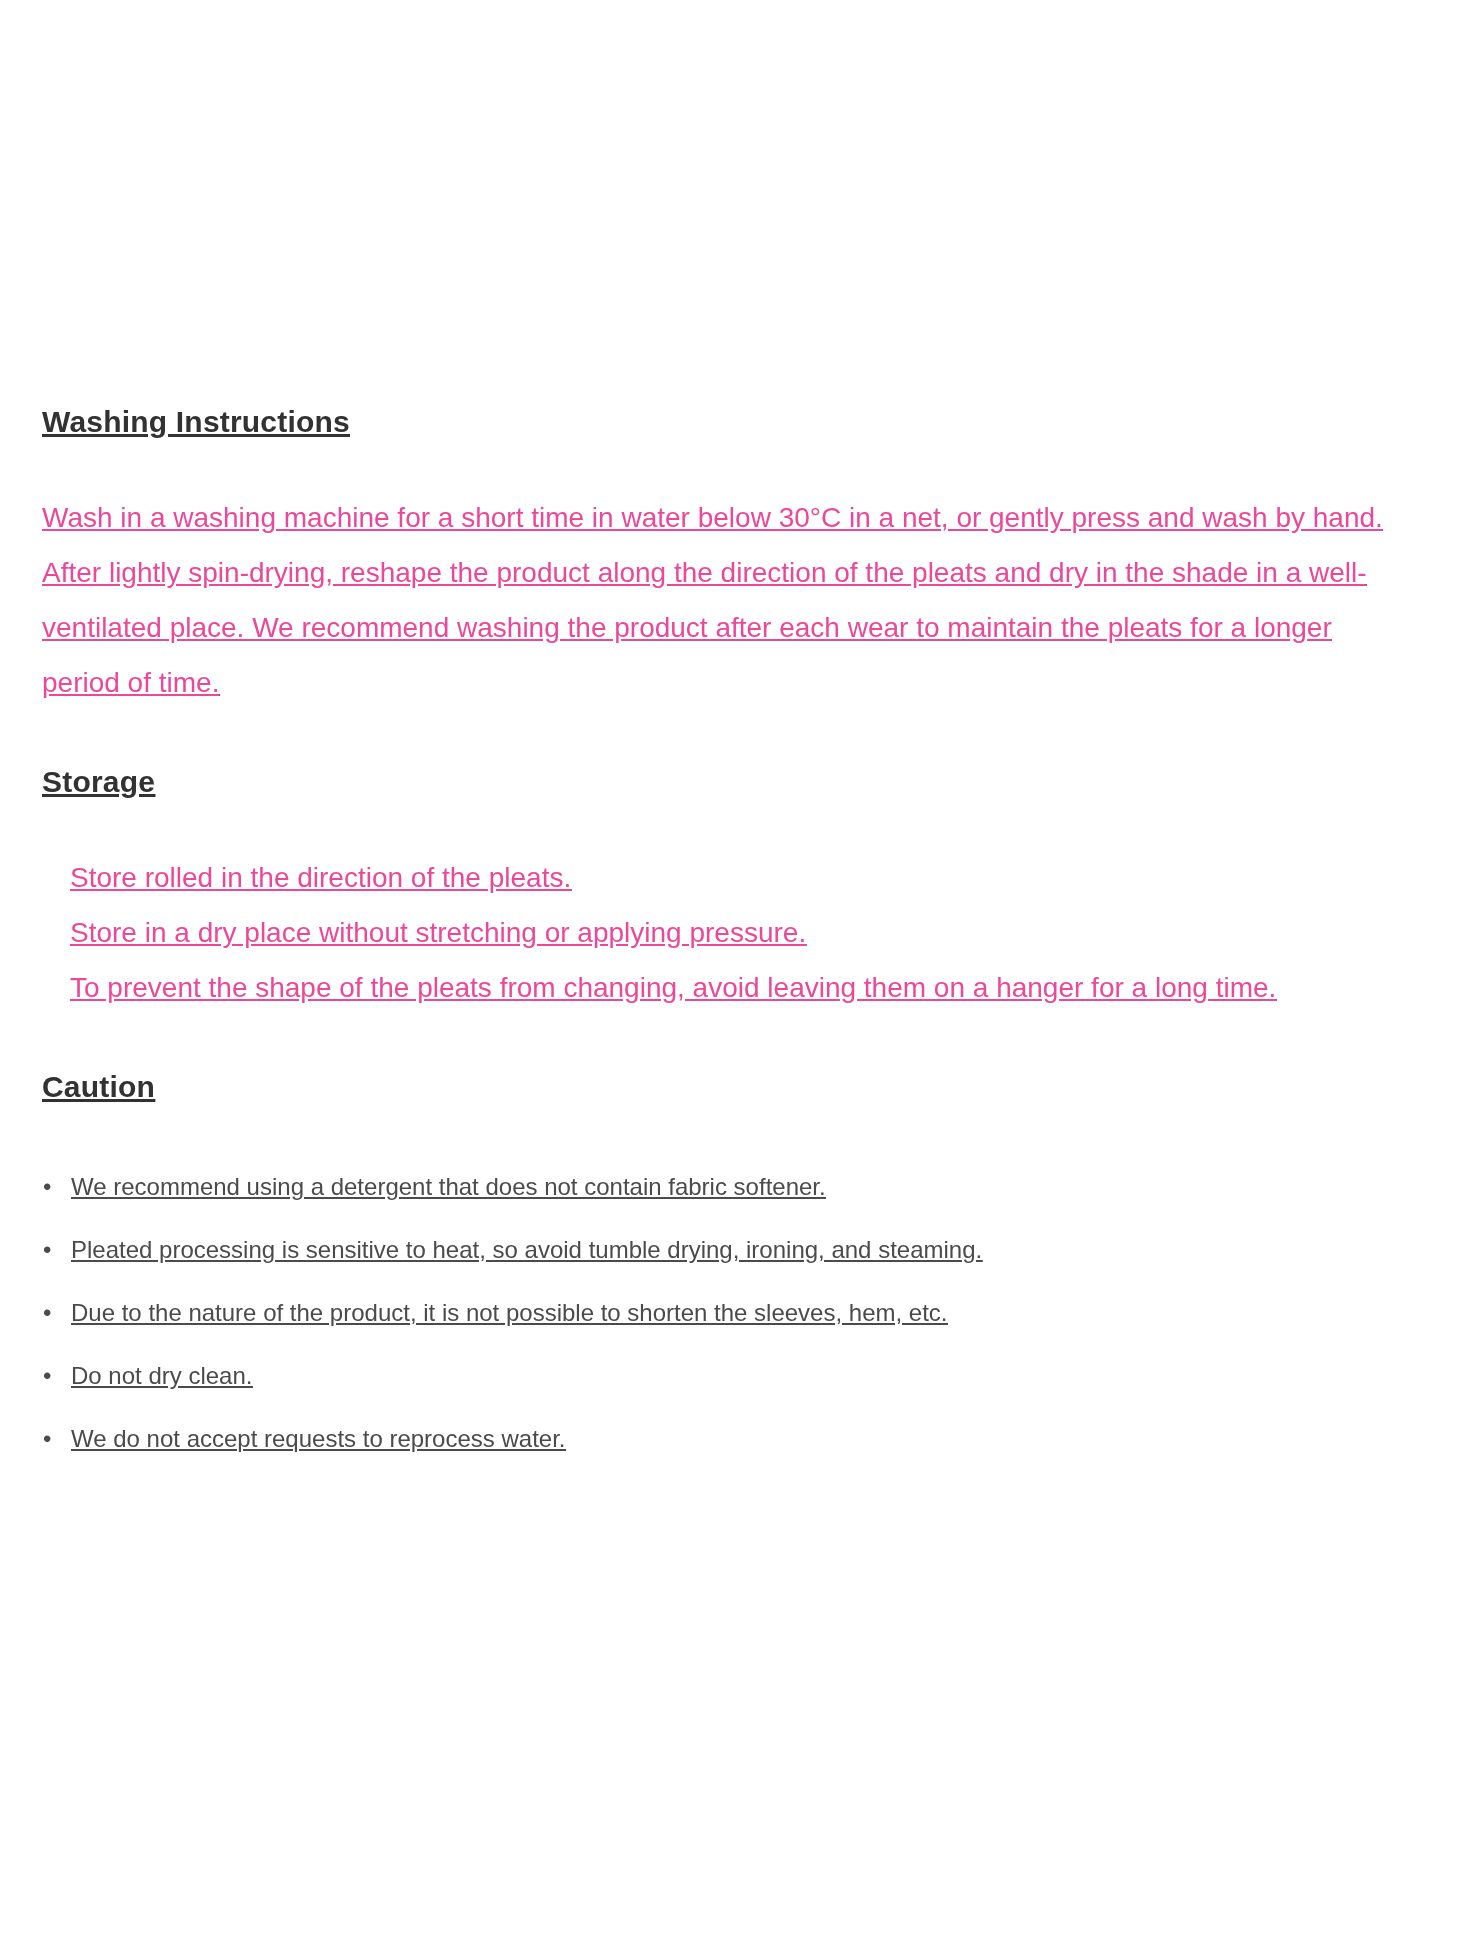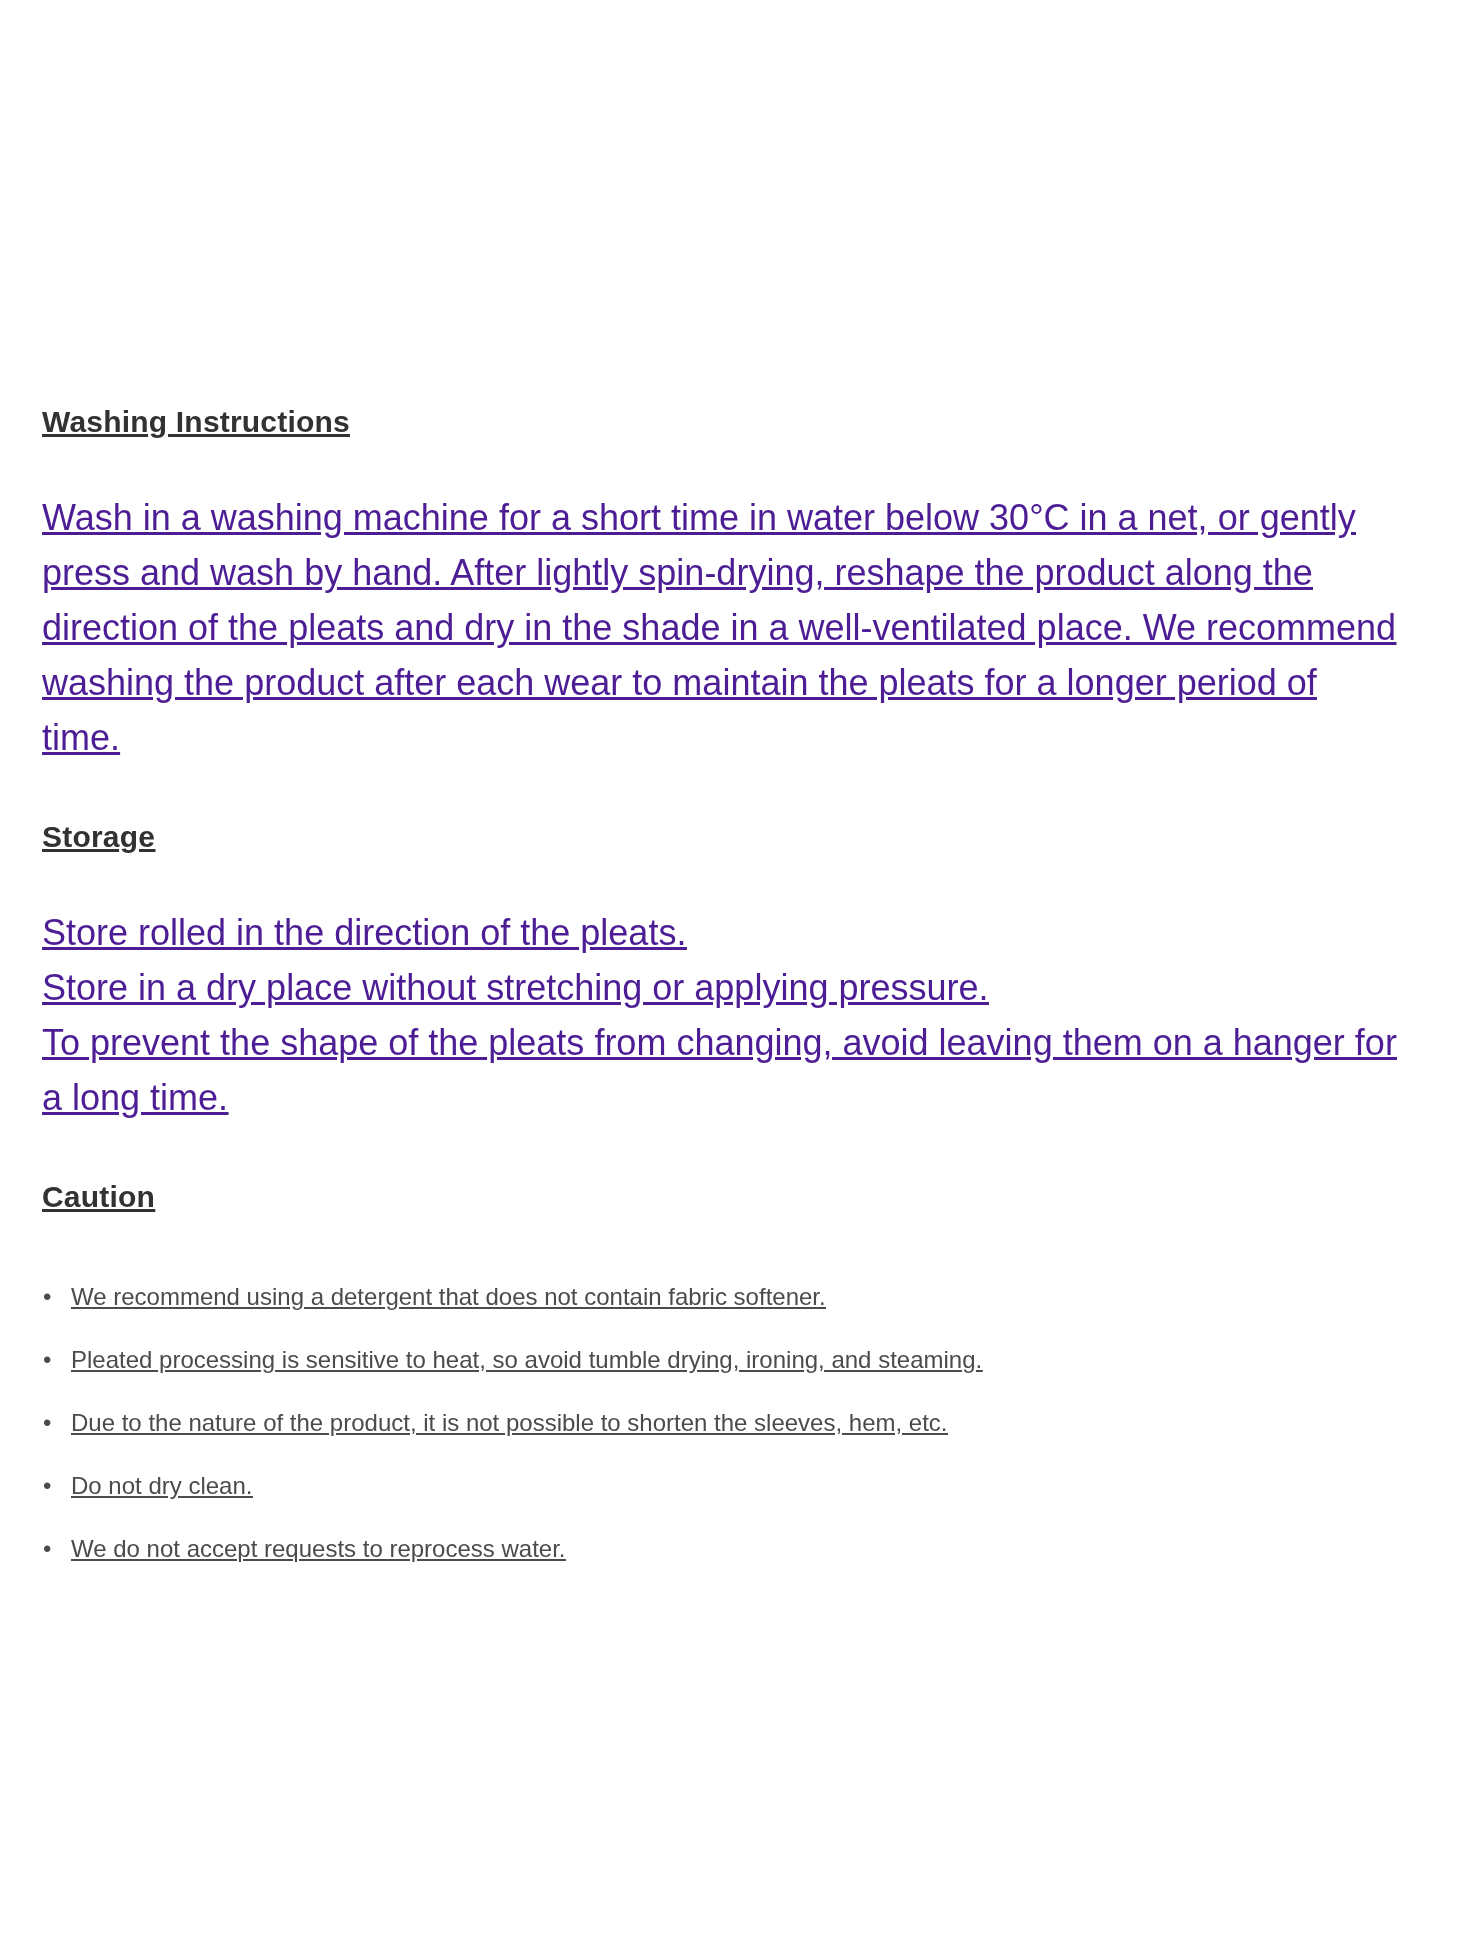--- a/index.html
+++ b/index.html
@@ -19,26 +19,26 @@
   .text-col { width: 1362px; }
   h2 {
     font-size: 30px;
     font-weight: bold;
     color: #323232;
     line-height: 55px;
     margin: 0 0 41px 0;
     letter-spacing: 0.2px;
   }
   p.body-text {
-    font-size: 36px;
+    font-size: 28px;
     line-height: 55px;
-    color: #4c1d95;
+    color: #ec4899;
     margin: 0 0 44px 0;
   }
-  .line { display: block; }
+  .line { display: block; margin-left: 28px; }
   ul.caution-list {
     margin: 45px 0 0 0;
     padding: 0 0 0 29px;
     list-style: none;
   }
   ul.caution-list li {
     position: relative;
     font-size: 24px;
     line-height: 55px;
     color: #4b4b4b;

